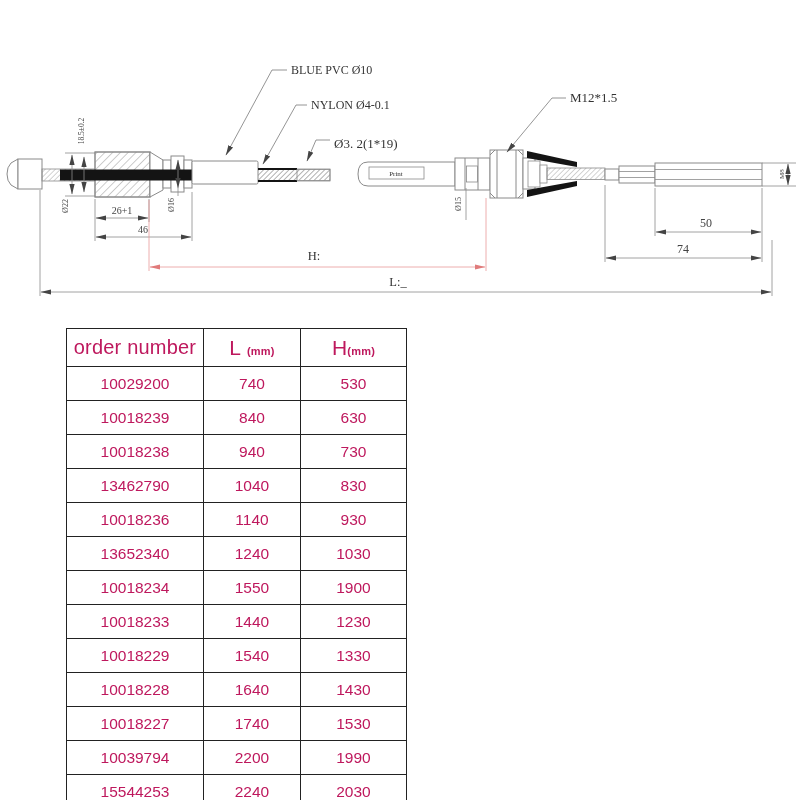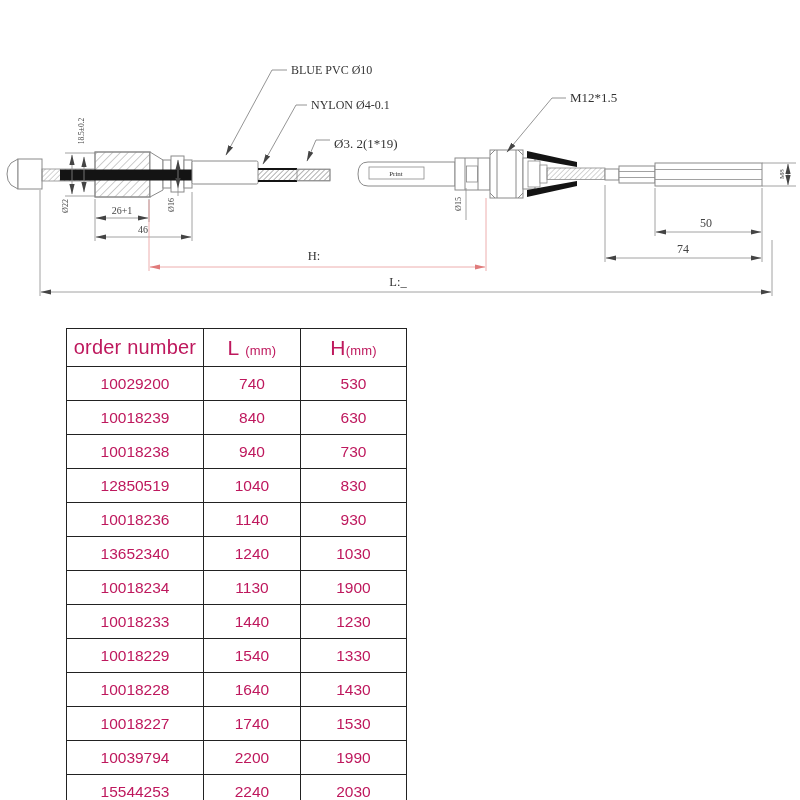--- a/index.html
+++ b/index.html
@@ -10,21 +10,21 @@
   svg text{font-family:"Liberation Serif",serif;fill:#333;}
   svg .dimtxt{fill:#444;}
   .drawing{position:absolute;left:0;top:0;}
   .table-wrap{position:absolute;left:66px;top:328px;}
   table{border-collapse:collapse;table-layout:fixed;}
   th,td{border:1.6px solid #222;text-align:center;vertical-align:middle;
         color:#be185d;padding:4px;overflow:hidden;white-space:nowrap;}
   col.c-order{width:137px;} col.c-l{width:97px;} col.c-h{width:106px;}
   thead th{height:29px;font-size:20px;font-weight:400;letter-spacing:.2px;}
   tbody td{height:25px;font-size:15.5px;font-weight:400;}
-  .unit{font-size:13px;font-weight:400;}
+  .unit{font-size:11px;font-weight:700;}
   .hdr-big{font-size:21px;}
 </style>
 </head>
 <body>
 
 <svg class="drawing" width="800" height="320" viewBox="0 0 800 320">
   <defs>
     <pattern id="h1" width="5.5" height="5.5" patternUnits="userSpaceOnUse" patternTransform="rotate(45)">
       <line x1="0" y1="0" x2="0" y2="5.5" stroke="#8f8f8f" stroke-width="0.9"></line>
     </pattern>
@@ -213,40 +213,40 @@
     <td>630</td>
   </tr>
 
   <tr>
     <td>10018238</td>
     <td>940</td>
     <td>730</td>
   </tr>
 
   <tr>
-    <td>12850519</td>
+    <td>13462790</td>
     <td>1040</td>
     <td>830</td>
   </tr>
 
   <tr>
     <td>10018236</td>
     <td>1140</td>
     <td>930</td>
   </tr>
 
   <tr>
     <td>13652340</td>
     <td>1240</td>
     <td>1030</td>
   </tr>
 
   <tr>
     <td>10018234</td>
-    <td>1130</td>
+    <td>1550</td>
     <td>1900</td>
   </tr>
 
   <tr>
     <td>10018233</td>
     <td>1440</td>
     <td>1230</td>
   </tr>
 
   <tr>

